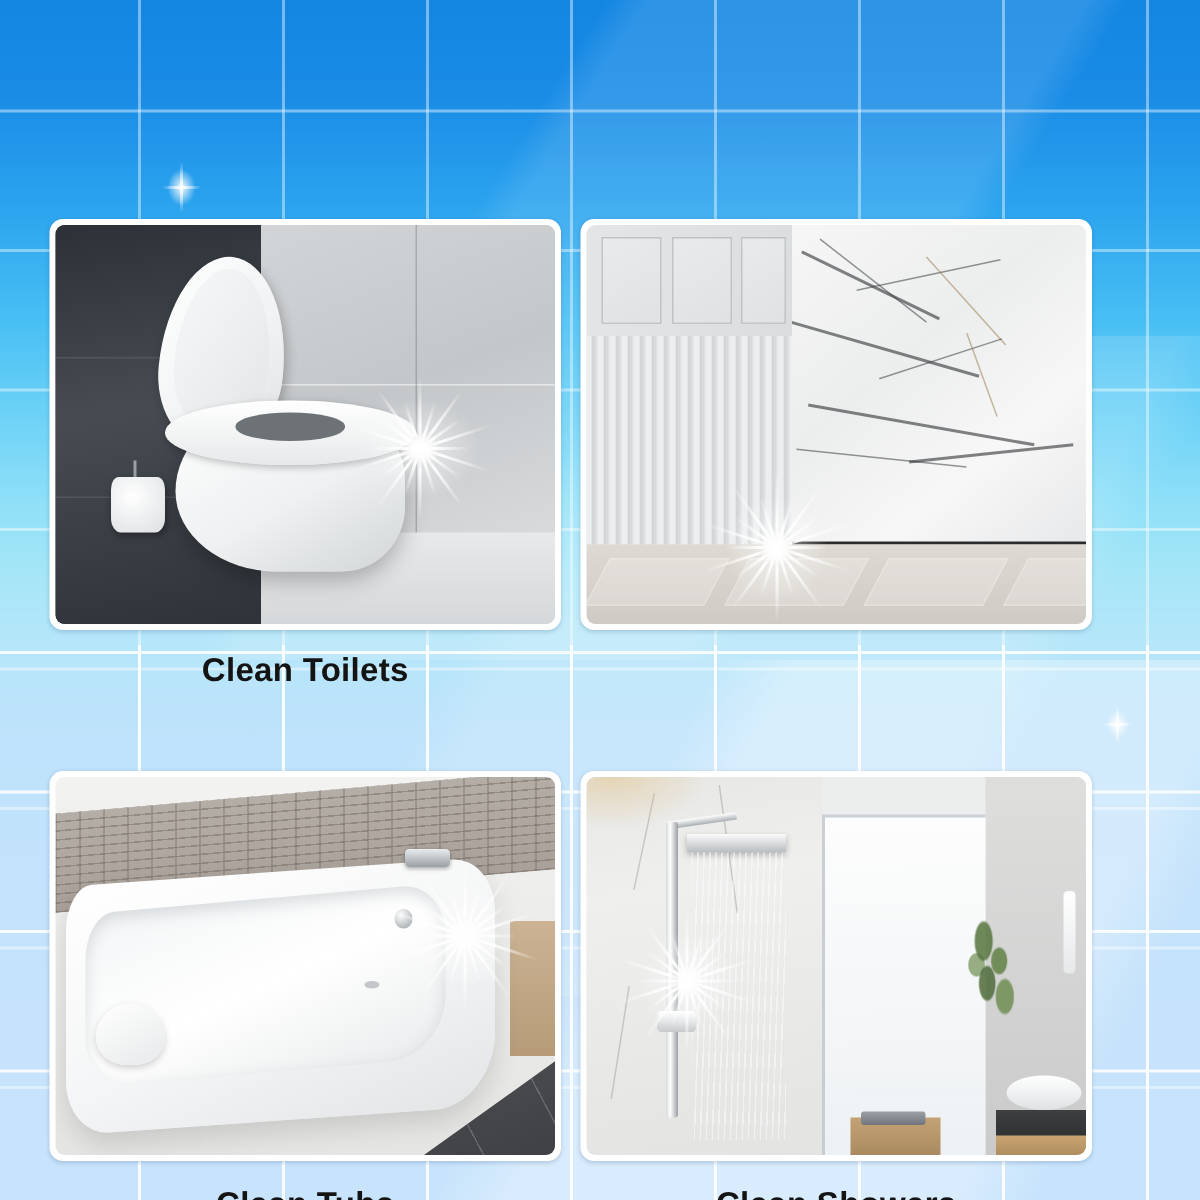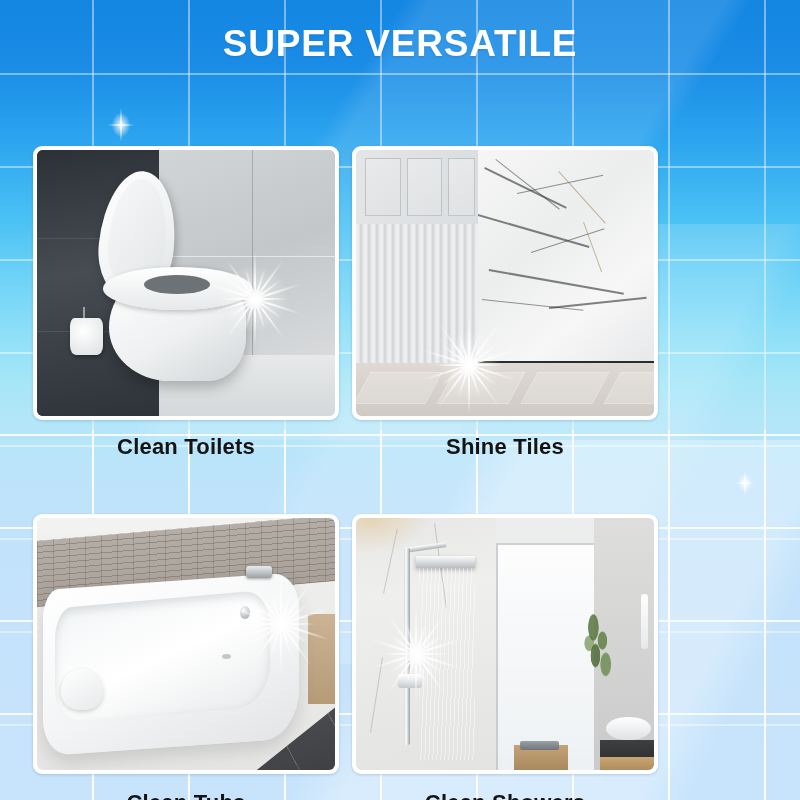--- a/index.html
+++ b/index.html
@@ -98,21 +98,21 @@
     mask-image:linear-gradient(90deg,#0000,#fff 50%,#0000); }
   #spark1 { left:108px; top:108px; width:26px; height:34px; }
   #spark2 { left:92px;  top:300px; width:22px; height:16px; }
   #spark3 { left:735px; top:470px; width:20px; height:26px; }
 
   
   .grid {
     position:absolute; left:33px; top:146px; width:735px;
   }
   .row { display:flex; gap:13px; }
-  .cell { width:306px; }
+  .cell { width:341px; }
   .photo {
     height:274px;
     background:#ffffff;
     border-radius:9px;
     padding:4px;
     box-shadow:0 1px 3px rgba(0,40,90,0.18);
     overflow:hidden;
   }
   .photo.tub { height:260px; }
   .inner {
@@ -376,21 +376,20 @@
 <div class="tiles-low"></div>
 <div class="sheen-a"></div>
 <div class="sheen-b"></div>
 <div class="sheen-c"></div>
 
 <div class="spark" id="spark1"></div>
 <div class="spark" id="spark2"></div>
 <div class="spark" id="spark3"></div>
 
 <div class="head">
-  <div class="title">SUPER VERSATILE</div>
 </div>
 
 <div class="grid">
 
   <div class="row">
 
     <div class="cell">
       <div class="photo">
         <div class="inner p-toilet">
           <div class="darkwall">
@@ -484,21 +483,20 @@
               <div class="ray" style="height: 34%; transform: translate(-50%, -100%) rotate(234deg); transform-origin: 50% 100%; position: absolute; left: 50%; top: 50%;"></div>
               <div class="ray" style="height: 50%; transform: translate(-50%, -100%) rotate(252deg); transform-origin: 50% 100%; position: absolute; left: 50%; top: 50%;"></div>
               <div class="ray" style="height: 34%; transform: translate(-50%, -100%) rotate(270deg); transform-origin: 50% 100%; position: absolute; left: 50%; top: 50%;"></div>
               <div class="ray" style="height: 50%; transform: translate(-50%, -100%) rotate(288deg); transform-origin: 50% 100%; position: absolute; left: 50%; top: 50%;"></div>
               <div class="ray" style="height: 34%; transform: translate(-50%, -100%) rotate(306deg); transform-origin: 50% 100%; position: absolute; left: 50%; top: 50%;"></div>
               <div class="ray" style="height: 50%; transform: translate(-50%, -100%) rotate(324deg); transform-origin: 50% 100%; position: absolute; left: 50%; top: 50%;"></div>
               <div class="ray" style="height: 34%; transform: translate(-50%, -100%) rotate(342deg); transform-origin: 50% 100%; position: absolute; left: 50%; top: 50%;"></div>
             </div>
         </div>
       </div>
-      <div class="caption">Shine Tiles</div>
     </div>
 
   </div>
 
   <div class="row row2">
 
     <div class="cell">
       <div class="photo tub">
         <div class="inner p-tub">
           <div class="upperwall"></div>

